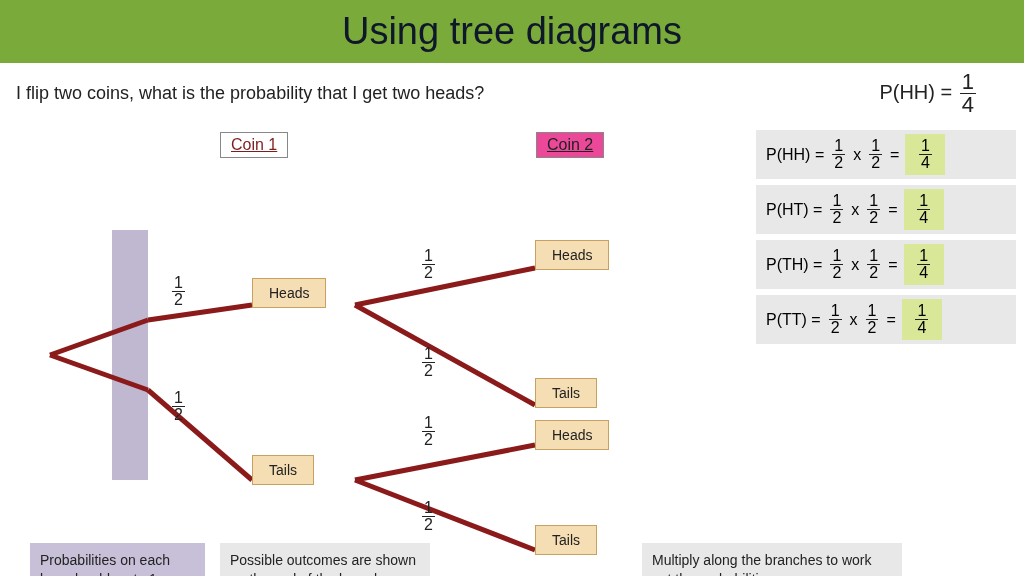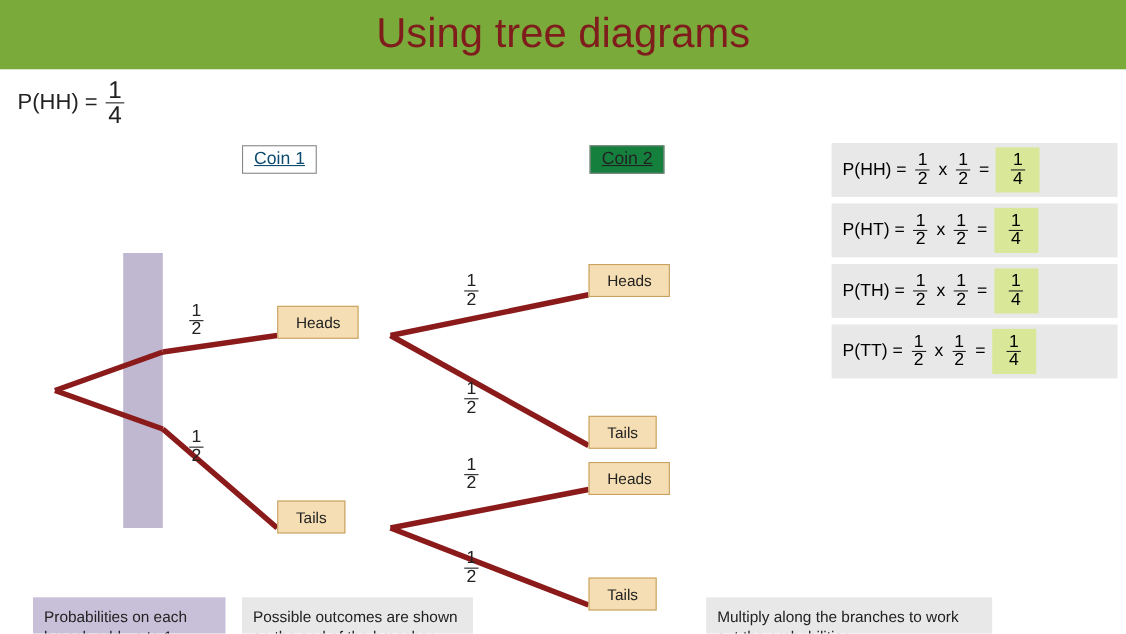--- a/index.html
+++ b/index.html
@@ -9,21 +9,21 @@
       background: white;
       font-family: Arial, sans-serif;
       overflow: hidden;
       position: relative;
     }
     .title-bar {
       background: #7aab3a;
       text-align: center;
       padding: 10px 0;
       font-size: 38px;
-      color: #7f1d1d;
+      color: #0f172a;
       font-weight: 300;
     }
     .subtitle {
       font-size: 18px;
       padding: 8px 16px 4px 16px;
       color: #222;
       display: flex;
       align-items: center;
       justify-content: space-between;
     }
@@ -50,35 +50,35 @@
       height: 490px;
     }
     
     .coin1-label {
       position: absolute;
       top: 12px;
       left: 220px;
       border: 1.5px solid #888;
       padding: 3px 10px;
       font-size: 16px;
-      color: #0c4a6e;
+      color: #7f1d1d;
       text-decoration: underline;
       background: white;
     }
     
     .coin2-label {
       position: absolute;
       top: 12px;
       left: 536px;
       border: 1.5px solid #888;
       padding: 3px 10px;
       font-size: 16px;
       color: #222;
       text-decoration: underline;
-      background: #15803d;
+      background: #ec4899;
     }
     
     .outcome-box {
       position: absolute;
       background: #f5deb3;
       border: 1.5px solid #c8a060;
       padding: 6px 16px;
       font-size: 14px;
       color: #222;
       text-align: center;
@@ -141,20 +141,21 @@
     }
   </style>
 </head>
 <body>
 
 <div class="title-bar">
   <span>Using tree diagrams</span>
 </div>
 
 <div class="subtitle">
+  <span>I flip two coins, what is the probability that I get two heads?</span>
   <span class="phh">
     <span>P(HH) =</span>
     <span class="frac frac-large">
       <span class="num">1</span>
       <span class="den">4</span>
     </span>
   </span>
 </div>
 
 <div class="main-area">

